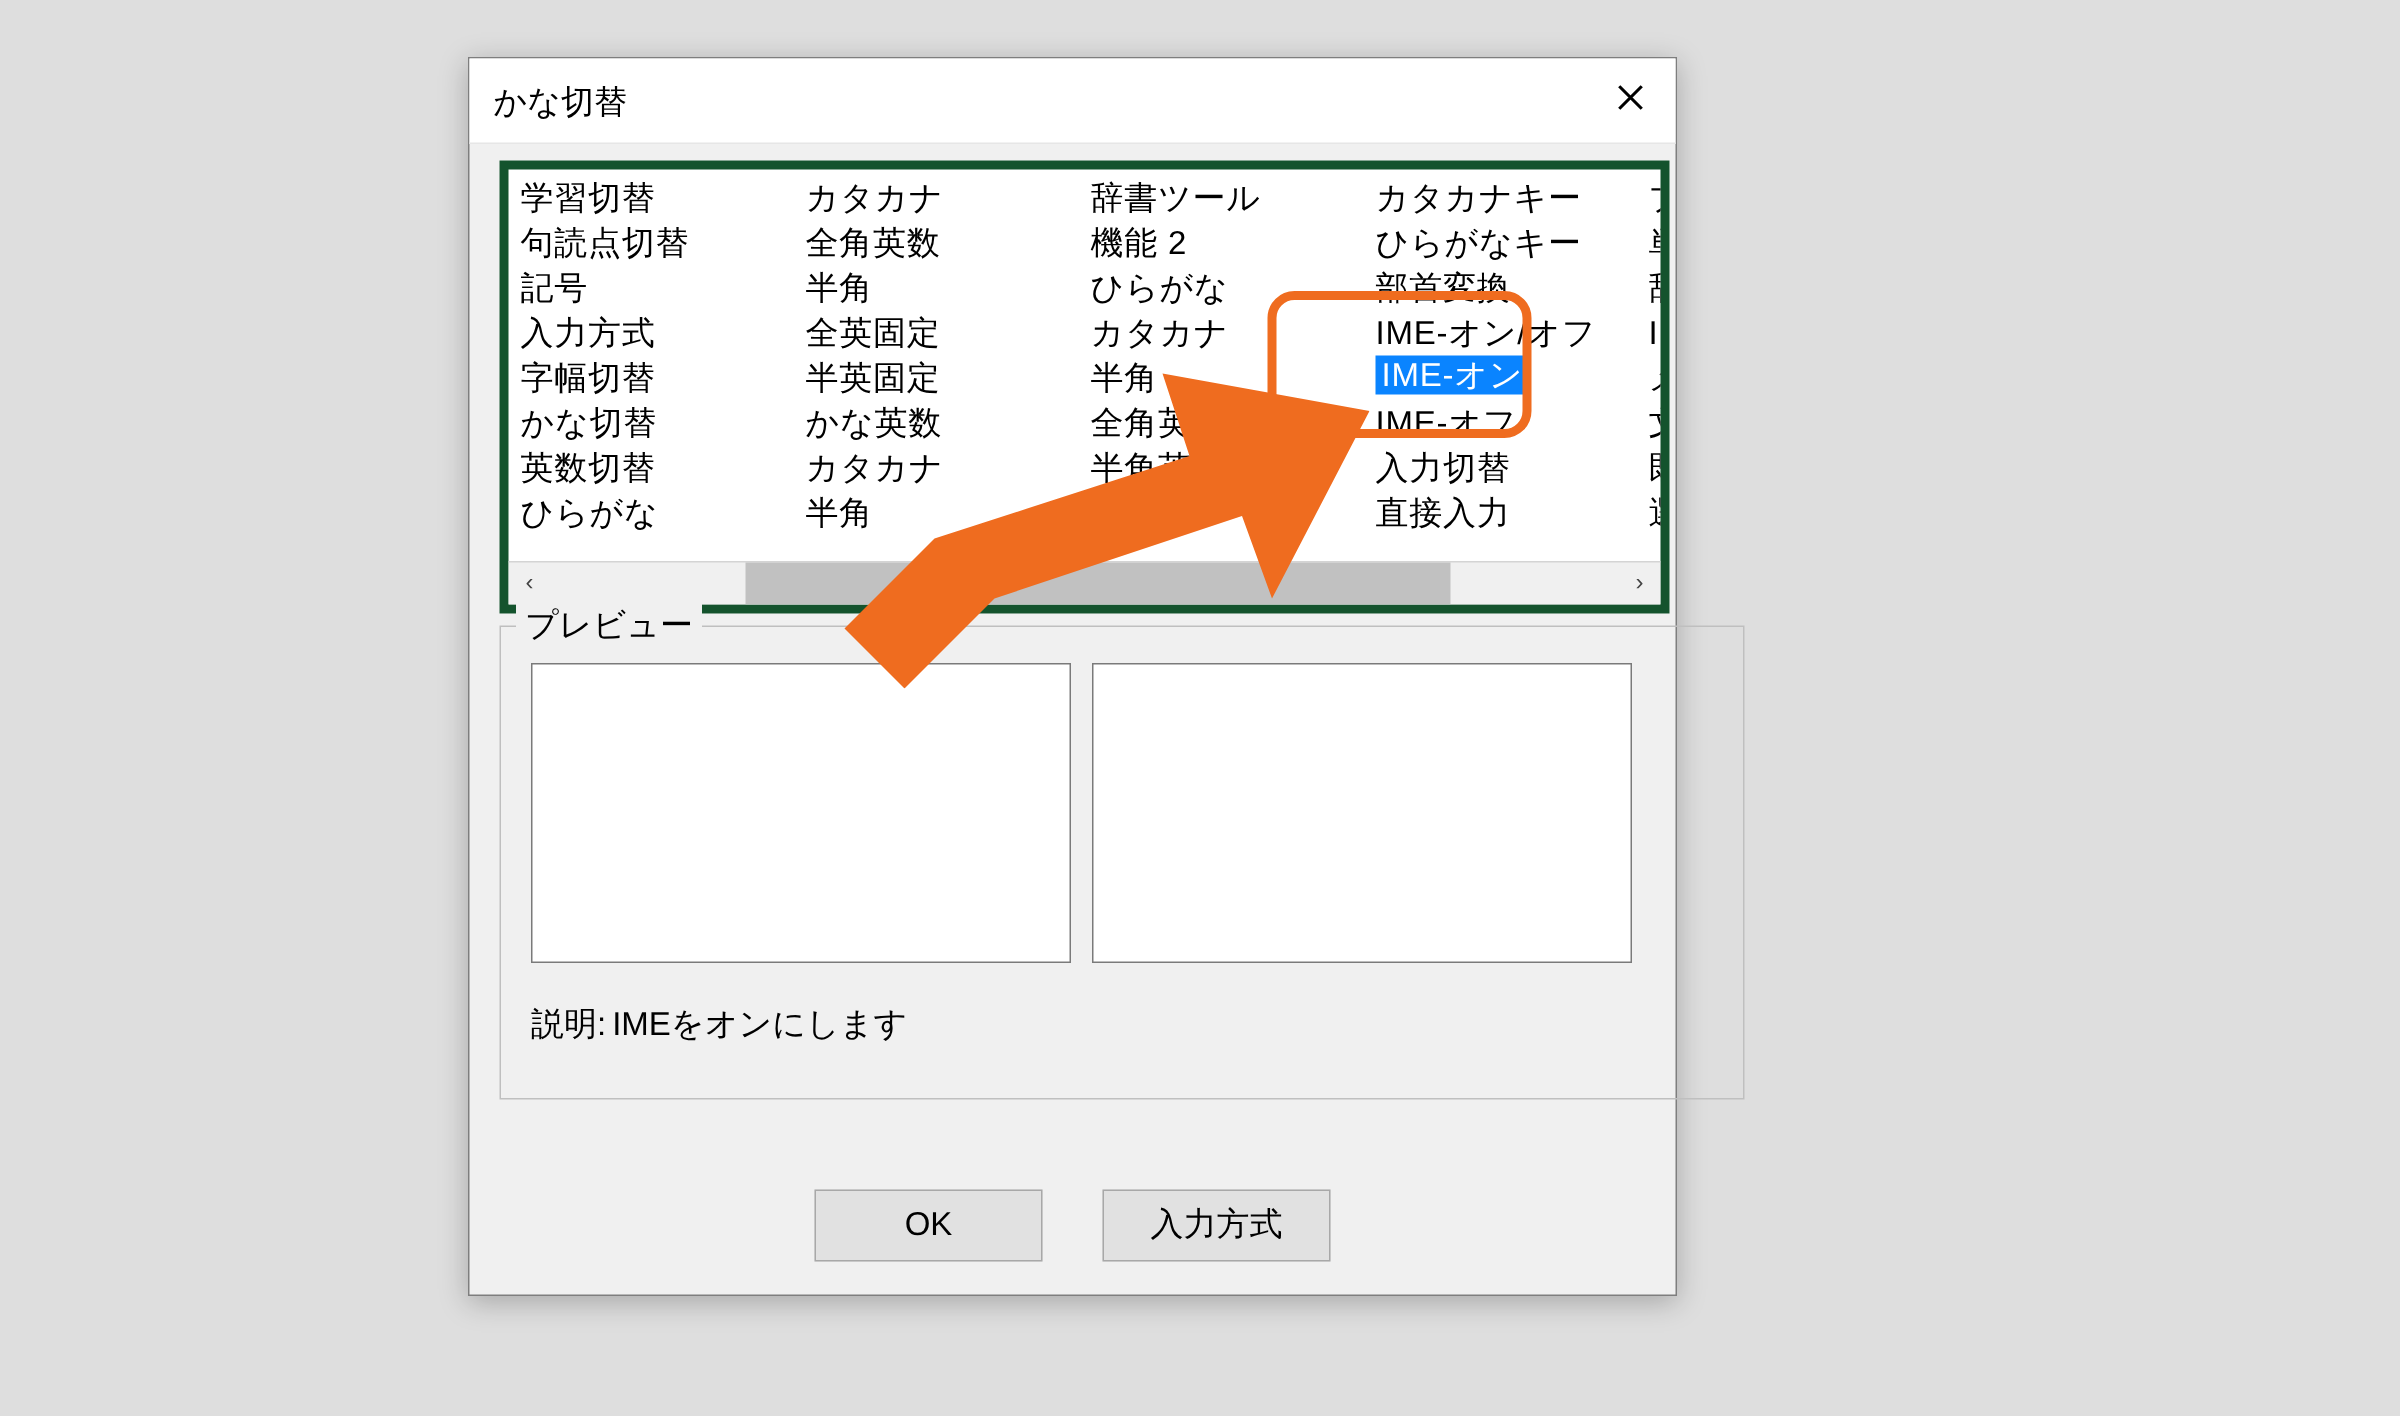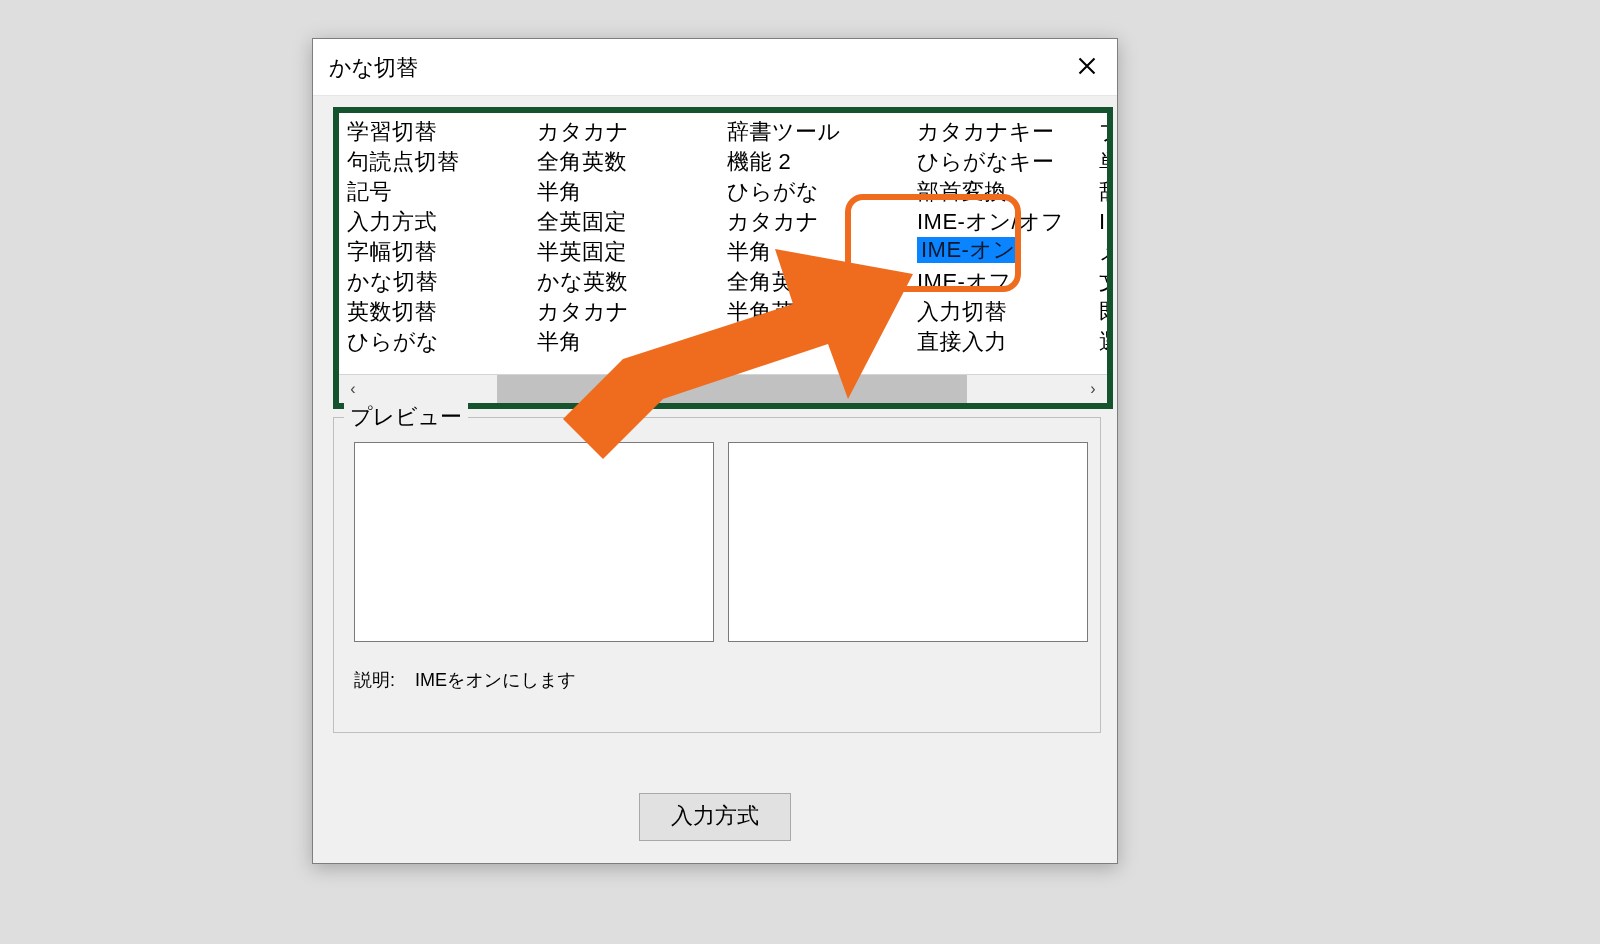--- a/index.html
+++ b/index.html
@@ -77,21 +77,21 @@
     height: 30px;
     line-height: 30px;
     font-size: 22px;
     letter-spacing: 0.5px;
     cursor: default;
     white-space: nowrap;
     overflow: hidden;
   }
   .item.selected {
     background: #0a84ff;
-    color: #0f172a;
+    color: #ffffff;
     padding: 0 4px;
     display: inline-block;
     height: 26px;
     line-height: 26px;
   }
   .selwrap { height: 30px; }
   
   .hscroll {
     position: absolute;
     left: 0; right: 0; bottom: 0;
@@ -119,21 +119,21 @@
     left: 130px;
     width: 470px;
     background: #c1c1c1;
     cursor: pointer;
   }
   
   .preview-group {
     position: absolute;
     left: 20px;
     top: 378px;
-    width: 768px;
+    width: 830px;
     height: 316px;
     border: 1px solid #bfbfbf;
     box-sizing: border-box;
   }
   .preview-label {
     position: absolute;
     left: 10px;
     top: -16px;
     background: #f0f0f0;
     padding: 0 6px;
@@ -147,23 +147,23 @@
     background: #fff;
     border: 1px solid #7a7a7a;
     box-sizing: border-box;
   }
   .preview-left { left: 20px; }
   .preview-right { left: 394px; }
   .desc-row {
     position: absolute;
     left: 20px;
     top: 250px;
-    font-size: 18px;
+    font-size: 22px;
     display: flex;
-    gap: 20px;
+    gap: 4px;
   }
   .buttons {
     position: absolute;
     left: 0; right: 0;
     bottom: 22px;
     display: flex;
     justify-content: center;
     gap: 40px;
   }
   .btn {
@@ -222,20 +222,21 @@
     <div class="preview-label">プレビュー</div>
     <div class="preview-left"></div>
     <div class="preview-right"></div>
     <div class="desc-row">
       <span>説明:</span>
       <span>IMEをオンにします</span>
     </div>
   </div>
 
   <div class="buttons">
+    <div class="btn">OK</div>
     <div class="btn">入力方式</div>
   </div>
 
   <div class="annot-box" style="left:532px; top:155px; width:164px; height:86px;"></div>
 
   <svg class="annot-arrow" style="left:230px; top:190px; width:370px; height:230px;" viewBox="0 0 370 230">
     <path fill="#ef6c1f" d="
       M 20 190
       L 80 130
       L 250 75

